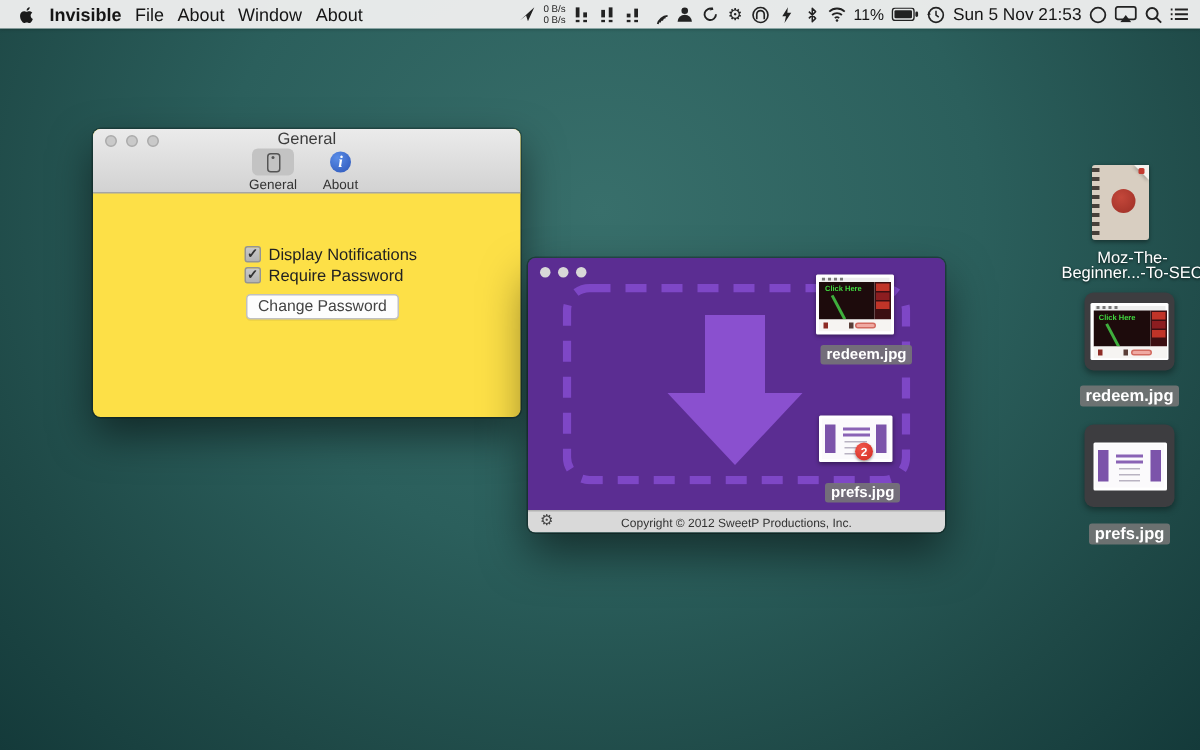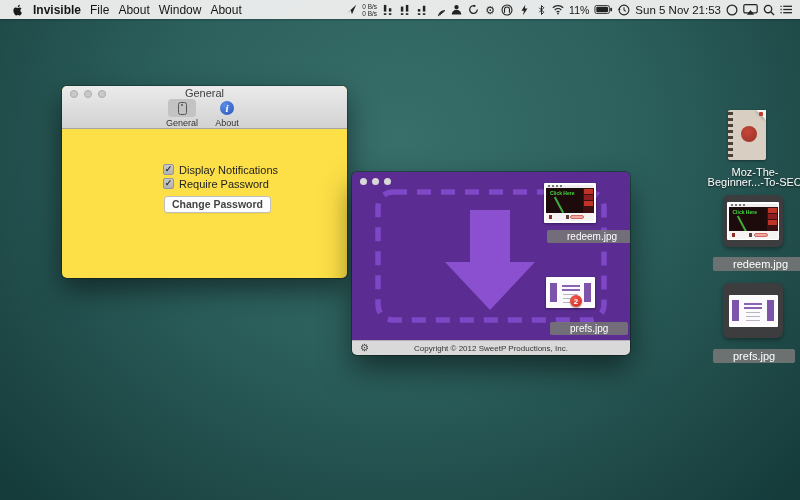--- a/index.html
+++ b/index.html
@@ -53,37 +53,37 @@
   .dev-icon { width:9px; height:13px; border:1.3px solid #555; border-radius:2.5px; position:relative; }
   .dev-icon::after { content:""; position:absolute; left:2.2px; top:1.5px; width:2px; height:2px; background:#555; border-radius:50%; }
   .info-icon { width:14px; height:14px; border-radius:50%; background:radial-gradient(circle at 35% 30%, #5a8de8, #2c55b8); color:#fff; font-family:"Liberation Serif", serif; font-style:italic; font-weight:bold; font-size:11px; display:flex; align-items:center; justify-content:center; }
   .tb-label { font-size:9px; color:#333; margin-top:1px; white-space:nowrap; }
   .prefs-body { position:absolute; left:101px; top:77px; }
   .chk-row { display:flex; align-items:center; gap:5px; height:13px; margin-bottom:1px; font-size:11px; color:#222; }
   .chk { width:11px; height:11px; border-radius:2px; background:linear-gradient(#c9c9c9,#b3b3b3); border:1px solid #949494; color:#333; font-size:9px; font-weight:bold; display:flex; align-items:center; justify-content:center; }
   .chk.checked::after { content:"✓"; margin-top:-1px; }
   .pbtn { margin-top:5px; margin-left:1px; font-size:10.5px; color:#444;
     background:#fdfdfd; border:1px solid #c0c0c0; border-radius:3px; padding:1px 7px 2px;
-    box-shadow:0 1px 0 rgba(0,0,0,.05); cursor:default;font-weight:bold; }
+    box-shadow:0 1px 0 rgba(0,0,0,.05); cursor:default; }
 
   
   .drop-win {
     position:absolute; left:352px; top:172px; width:278px; height:183px;
     border-radius:5px; overflow:hidden;
     box-shadow:0 14px 30px rgba(0,0,0,.5), 0 0 0 1px rgba(0,0,0,.3);
   }
   .drop-content { position:absolute; left:0; top:0; right:0; bottom:15px; background:#5b2d92; }
   .drop-lights { position:absolute; left:8px; top:6px; display:flex; gap:5px; z-index:5; }
   .drop-light { width:7px; height:7px; border-radius:50%; background:#d8d8d8; }
   .dash-zone { position:absolute; left:23px; top:17px; }
   .big-arrow { position:absolute; left:92px; top:38px; }
   .thumb { position:absolute; background:#fff; border-radius:1px; box-shadow:0 1px 3px rgba(0,0,0,.4); padding:2px; }
   .t-redeem { left:192px; top:11px; width:52px; height:40px; }
   .t-prefs { left:194px; top:105px; width:49px; height:31px; }
-  .file-chip { position:absolute; background:rgba(118,118,118,.88); color:#fff; font-size:10px; line-height:13px; padding:0 20px; border-radius:2px; white-space:nowrap; }
+  .file-chip { position:absolute; background:rgba(118,118,118,.88); color:#fff; font-size:10px; line-height:13px; padding:0 4px; border-radius:2px; white-space:nowrap;font-weight:bold; }
   .c-redeem { left:195px; top:58px; }
   .c-prefs { left:198px; top:150px; }
   .badge { position:absolute; left:218px; top:123px; width:12px; height:12px; border-radius:50%;
     background:radial-gradient(circle at 35% 30%, #f0564b, #d22a20); color:#fff; font-size:8px; font-weight:bold;
     display:flex; align-items:center; justify-content:center; box-shadow:0 1px 2px rgba(0,0,0,.4); }
   .drop-bar { position:absolute; left:0; right:0; bottom:0; height:15px; background:#d9d9d9; border-top:1px solid #b2b2b2;
     display:flex; align-items:center; }
   .drop-bar .gear-glyph { position:absolute; left:8px; font-size:10px; color:#444; }
   .copyright { width:100%; text-align:center; font-size:8px; color:#333; }
 

